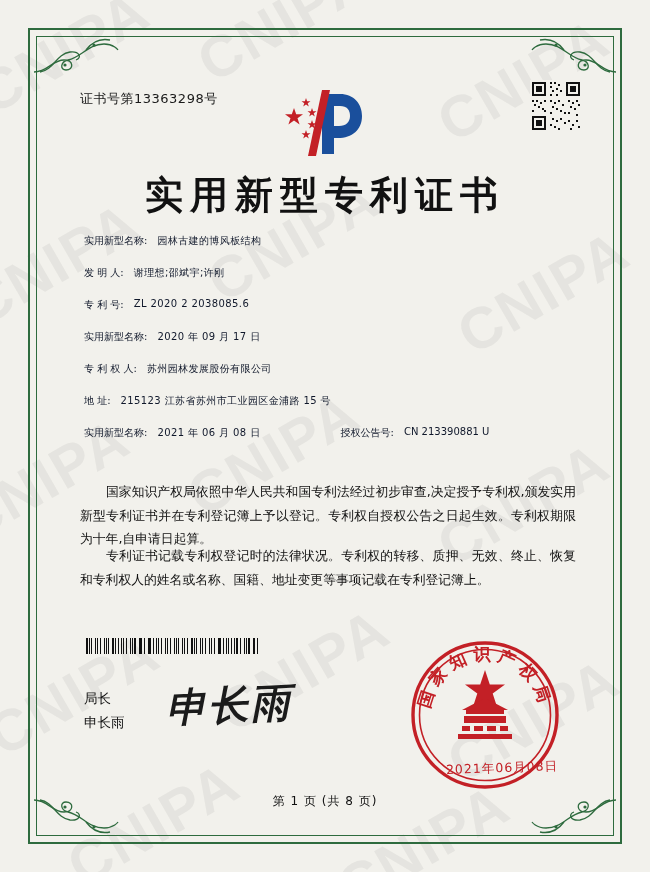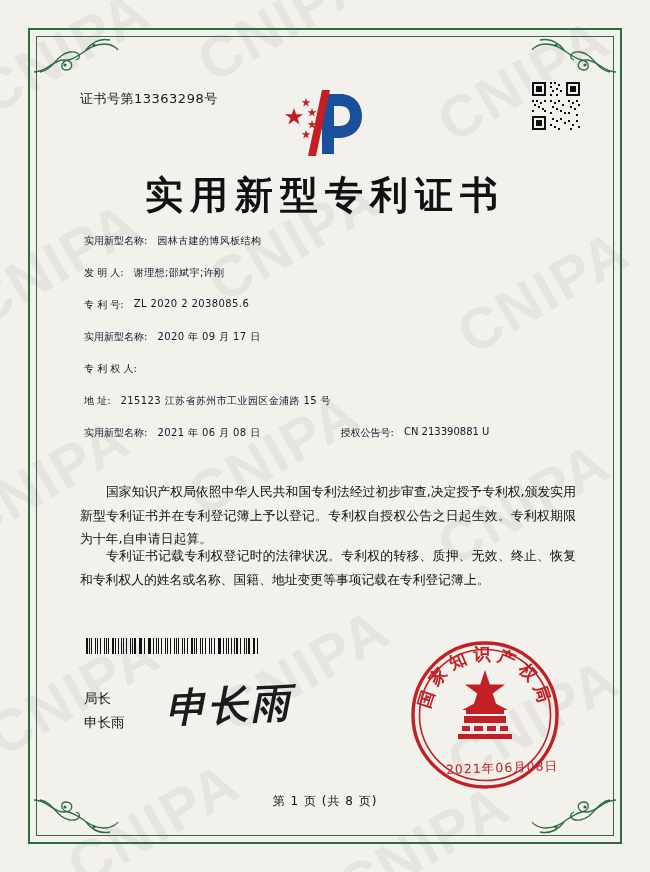--- a/index.html
+++ b/index.html
@@ -395,20 +395,21 @@
         <div class="field-row">
           <span class="field-label">专 利 号:</span>
           <span class="field-value">ZL 2020 2 2038085.6</span>
         </div>
         <div class="field-row">
           <span class="field-label">实用新型名称:</span>
           <span class="field-value">2020 年 09 月 17 日</span>
         </div>
         <div class="field-row">
           <span class="field-label">专 利 权 人:</span>
+          <span class="field-value">苏州园林发展股份有限公司</span>
         </div>
         <div class="field-row">
           <span class="field-label">地 址:</span>
           <span class="field-value">215123 江苏省苏州市工业园区金浦路 15 号</span>
         </div>
         <div class="field-row pair">
           <span class="field-label">实用新型名称:</span>
           <span class="field-value">2021 年 06 月 08 日</span>
           <span class="field-second">授权公告号:</span>
           <span class="field-second-value">CN 213390881 U</span>

